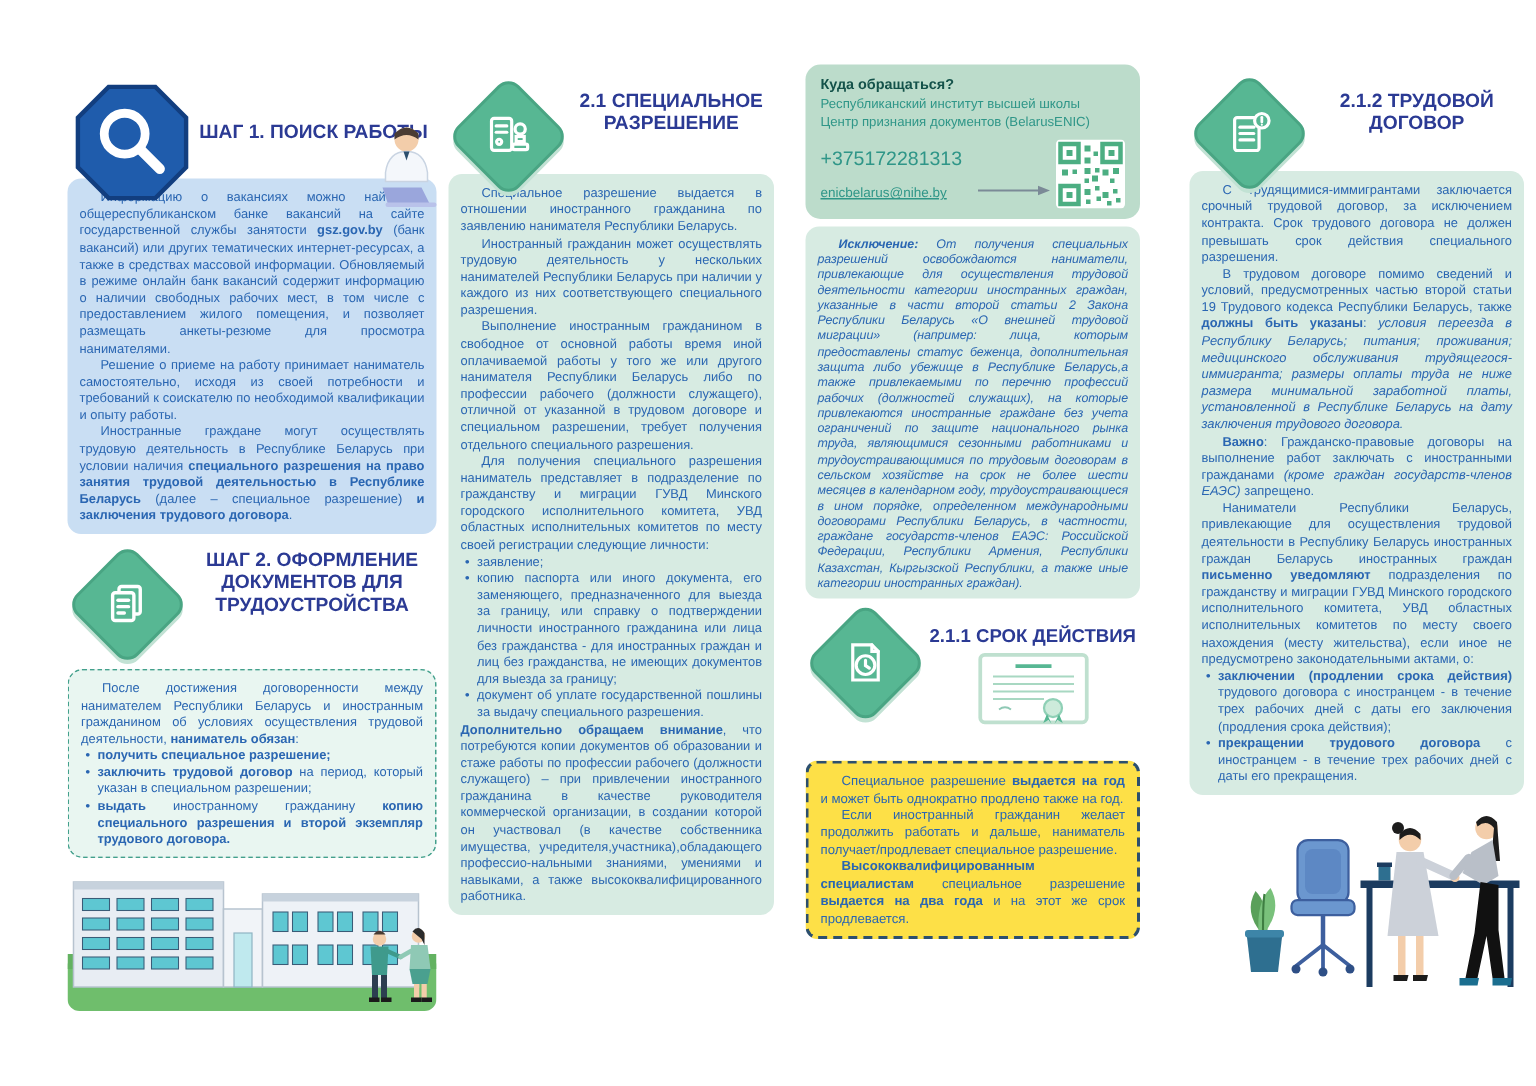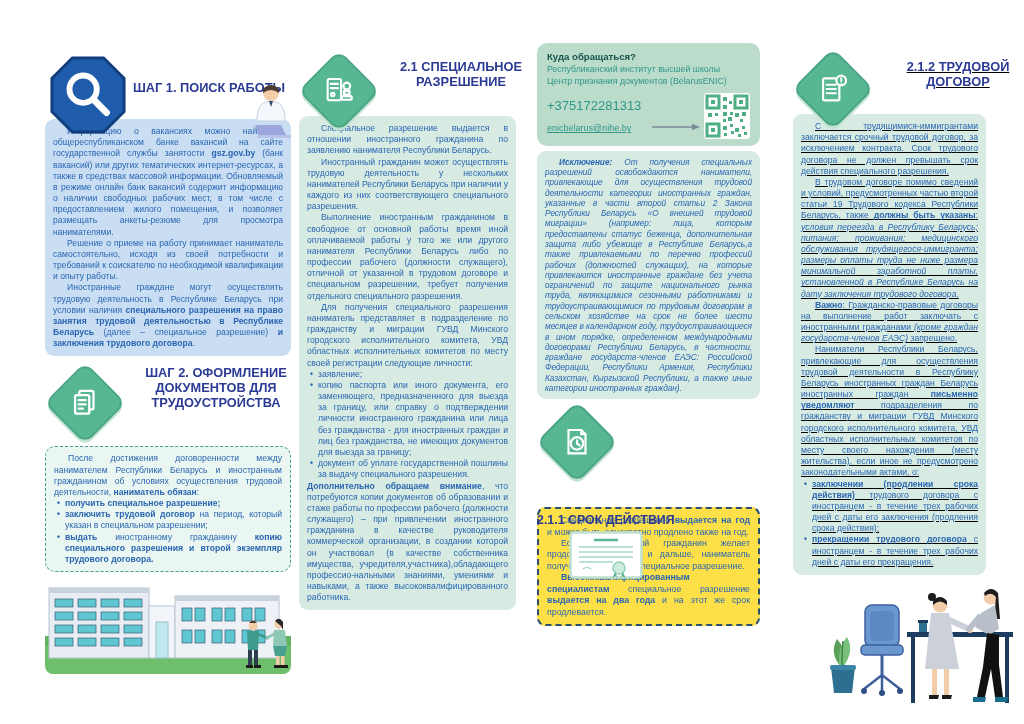--- a/index.html
+++ b/index.html
@@ -2,33 +2,33 @@
 <html><head>
 <meta charset="utf-8">
 <style>
   html,body{margin:0;padding:0;}
   body{width:1024px;height:724px;background:#ffffff;font-family:"Liberation Sans",sans-serif;position:relative;overflow:hidden;}
   .page{position:absolute;inset:0;}
   .col{position:absolute;}
   #col1{left:45px;top:55px;width:246px;}
   #col2{left:299px;top:52px;width:217px;}
   #col3{left:537px;top:43px;width:223px;}
-  #col4{left:793px;top:50px;width:193px;text-decoration:underline;}
+  #col4{left:793px;top:50px;width:223px;}
 
   .sec-title{color:#2b3a94;font-weight:bold;font-size:12.8px;line-height:1.14;text-align:center;}
   .text-box{border-radius:9px;padding:7px 8px;font-size:8.6px;line-height:1.3;color:#2a66b2;text-align:justify;}
   .blue{background:#c9def3;}
   .mint{background:#d7ebe2;}
   .p{margin:0;text-indent:14px;}
   .bullet{text-indent:0;padding-left:11px;position:relative;}
   .bullet::before{content:"•";position:absolute;left:3px;top:0;font-weight:bold;}
   .b{font-weight:bold;}
   .i{font-style:italic;}
 
-  .hdr{position:relative;display:flex;align-items:flex-start;gap:16px;}
+  .hdr{position:relative;display:flex;align-items:flex-start;}
   .diamond-wrap{width:80px;height:78px;flex:0 0 80px;position:relative;z-index:2;}
   .diamond{position:absolute;left:11px;top:10px;width:54px;height:54px;background:#57b793;border:2px solid #49a583;border-radius:10px;transform:rotate(45deg);box-shadow:2px 2px 0 #c2e2d4;}
   .diamond svg{position:absolute;left:50%;top:50%;width:34px;height:34px;transform:translate(-50%,-50%) rotate(-45deg);}
   .hdr-right{flex:1;display:flex;flex-direction:column;align-items:center;}
 
   .dashed-mint{margin-top:6px;background:#e9f6f1;border:1.6px dashed #43a08c;border-radius:10px;padding:6px 8px;font-size:8.6px;line-height:1.3;color:#2a66b2;text-align:justify;}
   .dashed-navy{margin-top:4px;background:#fde047;border:2.5px dashed #2c4f6e;border-radius:8px;padding:6px 8px;font-size:8.8px;line-height:1.3;color:#2a66b2;text-align:justify;}
 
   
   #hdr1{height:64px;}
@@ -252,21 +252,21 @@
               <rect x="40" y="39" width="3" height="3"></rect>
           </g>
         </svg>
       </div>
     </div>
 
     <div class="exception-box">
       <div class="p"><span class="b">Исключение:</span><span> От получения специальных разрешений освобождаются наниматели, привлекающие для осуществления трудовой деятельности категории иностранных граждан, указанные в части второй статьи 2 Закона Республики Беларусь «О внешней трудовой миграции» (например: лица, которым предоставлены статус беженца, дополнительная защита либо убежище в Республике Беларусь,а также привлекаемыми по перечню профессий рабочих (должностей служащих), на которые привлекаются иностранные граждане без учета ограничений по защите национального рынка труда, являющимися сезонными работниками и трудоустраивающимися по трудовым договорам в сельском хозяйстве на срок не более шести месяцев в календарном году, трудоустраивающиеся в ином порядке, определенном международными договорами Республики Беларусь, в частности, граждане государств-членов ЕАЭС: Российской Федерации, Республики Армения, Республики Казахстан, Кыргызской Республики, а также иные категории иностранных граждан).</span></div>
     </div>
 
-    <div class="hdr" id="hdr211" style="margin-top:4px;height:100px;flex-direction:column;">
+    <div class="hdr" id="hdr211" style="margin-top:4px;height:100px;">
       <div class="diamond-wrap">
         <div class="diamond">
           <svg viewBox="0 0 24 24" fill="none" stroke="#ffffff" stroke-width="1.5" stroke-linecap="round">
             <path d="M6 3.5 h9 l3 3 v13.5 h-12 z"></path>
             <path d="M15 3.5 v3 h3"></path>
             <circle cx="12" cy="13" r="4.4"></circle>
             <path d="M12 10.8 v2.4 l1.8 1.2"></path>
           </svg>
         </div>
       </div>

